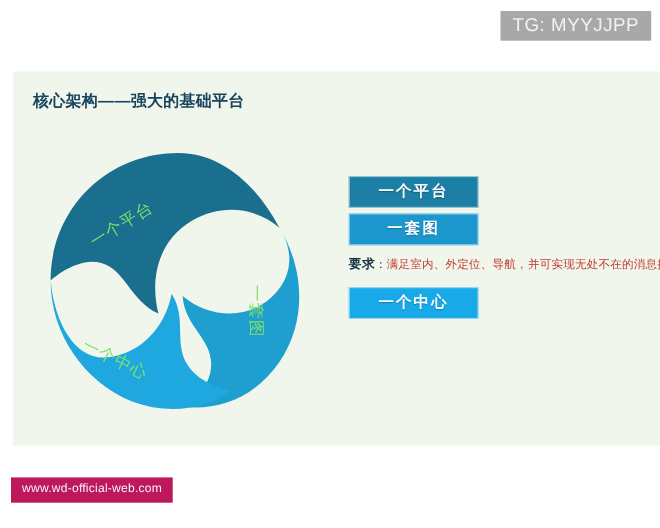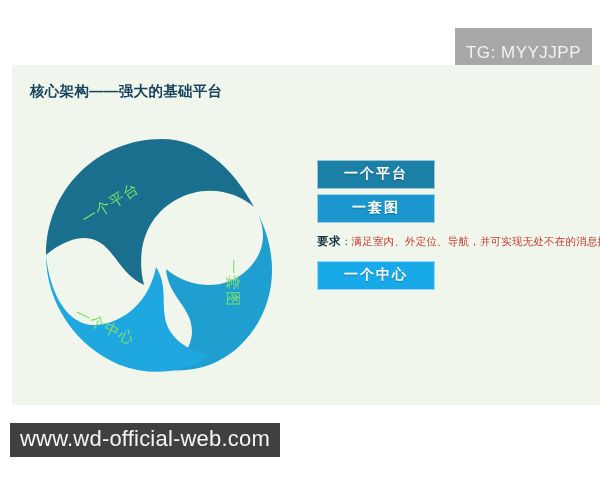--- a/index.html
+++ b/index.html
@@ -11,37 +11,37 @@
     width: 600px;
     height: 480px;
     position: relative;
     overflow: hidden;
     font-family: "Liberation Sans", "DejaVu Sans", sans-serif;
   }
 
   
   .tg-badge {
     position: absolute;
-    top: 28px;
+    top: 10px;
     right: 8px;
     background: #a8a8a8;
     color: #f2f2f2;
     font-size: 17px;
     letter-spacing: 0.5px;
-    padding: 16px 11px 6px 11px;
+    padding: 4px 11px 6px 11px;
     line-height: 1;
     white-space: nowrap;
   }
   .url-badge {
     position: absolute;
     left: 10px;
     bottom: 23px;
-    background: #404040;
+    background: #be185d;
     color: #f4f4f4;
-    font-size: 22px;
+    font-size: 11px;
     letter-spacing: 0.2px;
     padding: 5px 10px 7px 10px;
     line-height: 1;
     white-space: nowrap;
   }
 
   
   .slide {
     position: absolute;
     left: 0;

